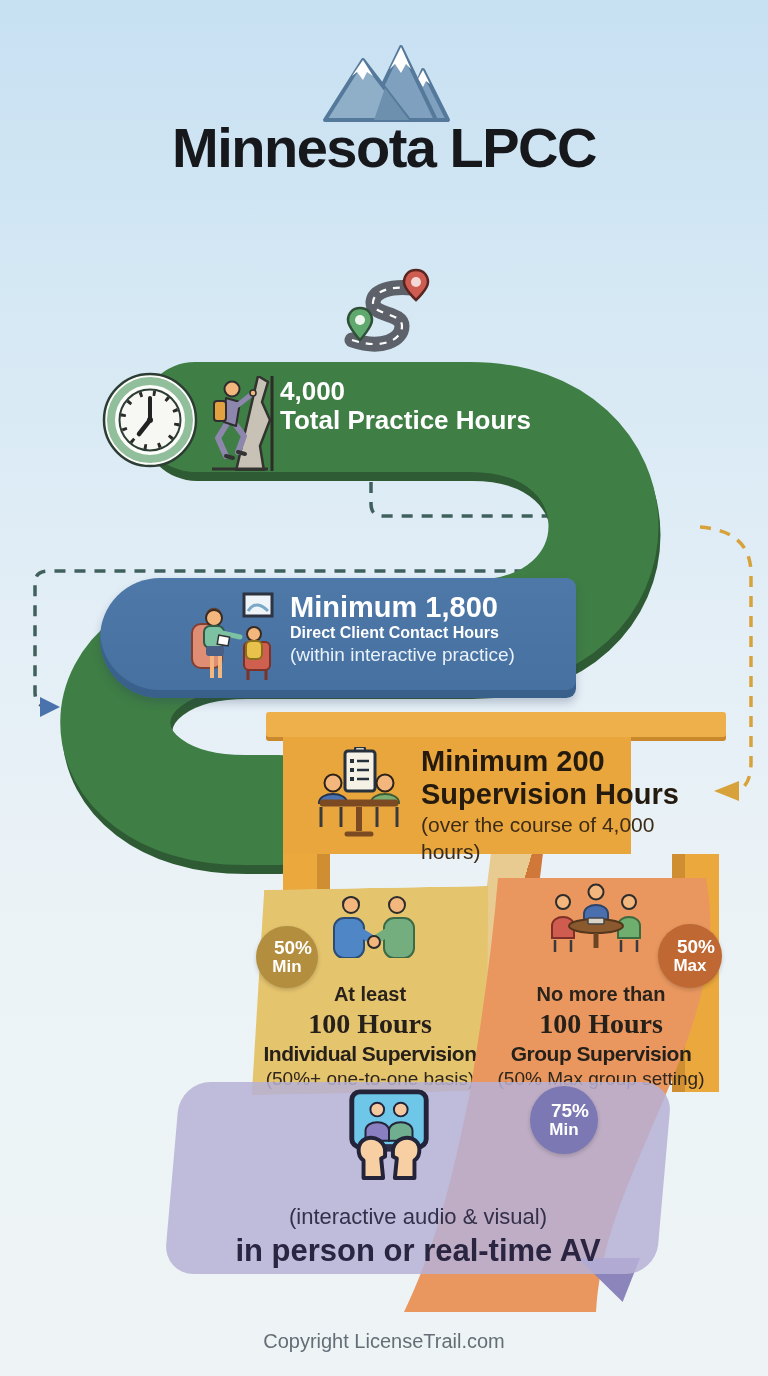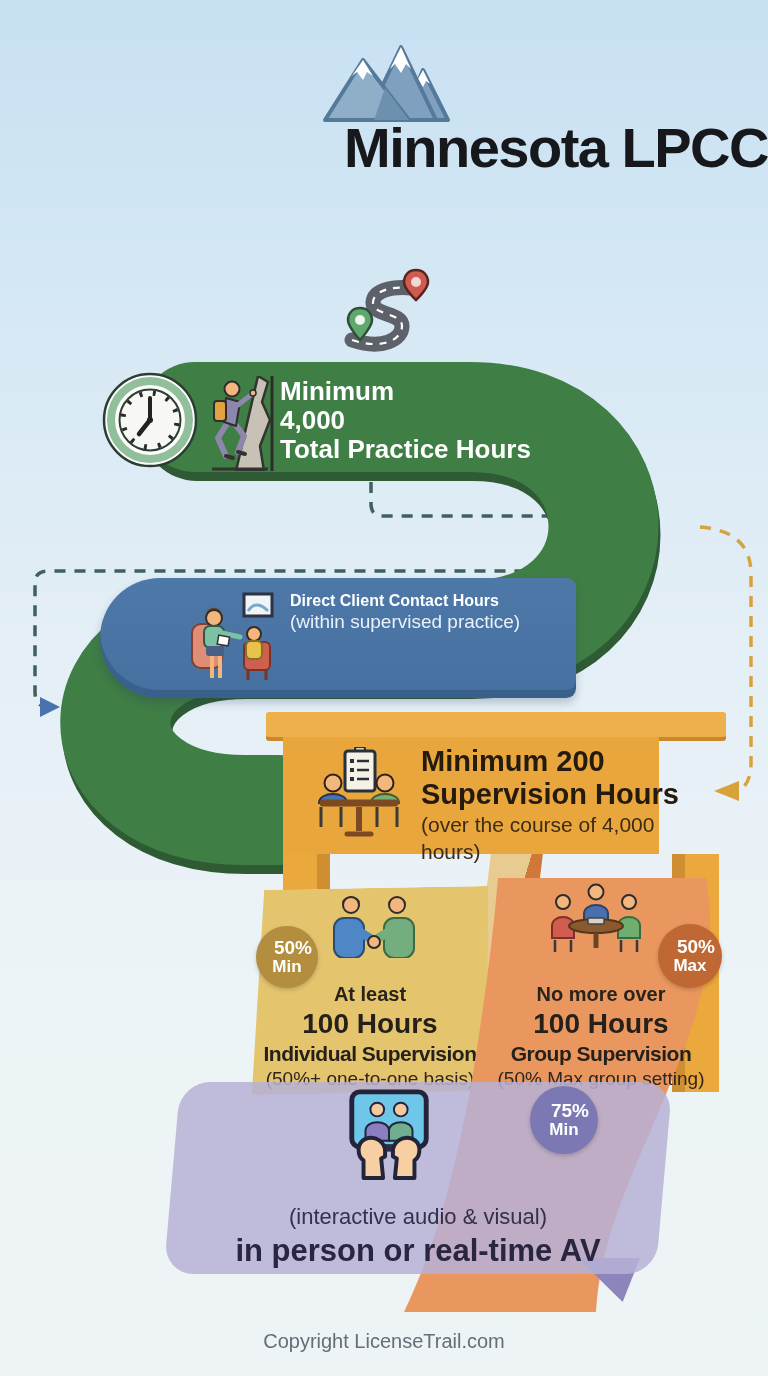--- a/index.html
+++ b/index.html
@@ -1,42 +1,42 @@
 <!DOCTYPE html>
 <html><head>
 <meta charset="utf-8">
 <style>
   html,body{margin:0;padding:0;}
   body{font-family:"Liberation Sans","DejaVu Sans",sans-serif;}
   #stage{position:relative;width:768px;height:1376px;overflow:hidden;
     background:linear-gradient(180deg,#c7e0f2 0%,#d5e8f4 22%,#e3eef6 45%,#ecf3f6 70%,#eef4f5 100%);}
   .abs{position:absolute;}
   .ctr{text-align:center;margin-top:24px;}
-  #title{left:0;top:116px;width:768px;text-align:right;font-size:56px;line-height:1.16;
+  #title{left:0;top:116px;width:768px;text-align:center;font-size:56px;line-height:1.16;
     font-weight:800;color:#17181b;letter-spacing:-1.5px;}
   .w-txt{color:#ffffff;}
   .step1-txt{left:280px;top:377px;width:310px;font-size:26px;line-height:1.12;font-weight:700;}
   .step2-l1{font-size:29px;font-weight:800;line-height:1.12;}
   .step2-l2{font-size:16px;font-weight:700;line-height:1.2;}
   .step2-l3{font-size:19px;font-weight:400;line-height:1.3;color:#e9f1fa;}
   .bridge-l1,.bridge-l2{font-size:29px;font-weight:800;color:#241a0e;line-height:1.14;}
   .bridge-l3{font-size:21px;font-weight:400;color:#3c2b16;line-height:1.3;}
   .rib-l1{font-size:20px;font-weight:600;color:#29231c;line-height:1.25;}
-  .rib-l2{font-size:28px;font-weight:800;color:#26201a;line-height:1.2;}
+  .rib-l2{font-size:28px;font-weight:800;color:#26201a;line-height:1.2;font-family:Liberation Serif, serif;}
   .rib-l3{font-size:21px;font-weight:800;color:#26201a;line-height:1.25;letter-spacing:-0.5px;}
   .rib-l4{font-size:19px;font-weight:400;color:#2e261d;line-height:1.3;}
   .badge{border-radius:50%;color:#fff;display:flex;flex-direction:column;align-items:center;
     justify-content:center;font-weight:800;line-height:1.05;box-shadow:0 2px 4px rgba(0,0,0,.18);}
   .badge .b1{font-size:19px;margin-left:12px;} .badge .b2{font-size:17px;}
   #blue-banner{left:100px;top:578px;width:476px;height:120px;background:linear-gradient(180deg,#4d78a8,#45709f);
     border-radius:62px 10px 10px 62px;box-shadow:inset 0 -8px 0 rgba(20,40,70,.22),0 5px 8px rgba(40,60,90,.25);
     display:flex;align-items:center;}
   #bridge-lip{left:266px;top:712px;width:460px;height:25px;background:#eeb04a;border-radius:3px;
     box-shadow:0 4px 0 #c9882c;}
-  #bridge-beam{left:283px;top:737px;width:348px;height:117px;background:#e9a63c;display:flex;align-items:center;padding-left:28px;}
+  #bridge-beam{left:283px;top:737px;width:348px;height:117px;background:#e9a63c;display:flex;align-items:center;}
   .leg{top:854px;width:47px;height:238px;}
   #leg-left{left:283px;background:linear-gradient(90deg,#eaa83d 0 72%,#cf8e31 72%);}
   #leg-right{left:672px;background:linear-gradient(90deg,#cf8e31 0 28%,#eaa83d 28%);}
   #divider{left:478px;top:852px;width:52px;height:214px;transform:skewX(-7deg);
     background:linear-gradient(100deg,#e8cb90 0 46%,#d0773a 46%);}
   #rib-yellow{left:250px;top:888px;width:240px;height:205px;background:#e5c46e;
     clip-path:polygon(16px 0,100% 0,calc(100% - 5px) 100%,0 100%);transform:rotate(-1deg);}
   #purple-bg{left:0;top:0;width:100%;height:100%;background:rgba(183,177,214,.86);
     border-radius:30px;transform:skewX(-5deg);}
   #purple-panel{left:172px;top:1082px;width:492px;height:192px;}
@@ -102,21 +102,20 @@
     <path d="M24 80 L31 82" stroke="#333" stroke-width="4" stroke-linecap="round"></path>
     <path d="M36 76 L43 78" stroke="#333" stroke-width="4" stroke-linecap="round"></path>
     <path d="M24 22 L38 26 L34 50 L22 46 Z" fill="#8d87ad" stroke="#2e2e2e" stroke-width="2" stroke-linejoin="round"></path>
     <path d="M36 29 L50 18" stroke="#8d87ad" stroke-width="5" stroke-linecap="round"></path>
     <circle cx="51" cy="17" r="3" fill="#f3b77e" stroke="#2e2e2e" stroke-width="1.5"></circle>
     <rect x="12" y="25" width="12" height="20" rx="3" fill="#e2a23f" stroke="#2e2e2e" stroke-width="2"></rect>
     <circle cx="30" cy="13" r="7.5" fill="#f3b77e" stroke="#2e2e2e" stroke-width="2"></circle>
   </svg>
 
   <div class="abs step1-txt w-txt">
-    <div>Minimum</div>
     <div>4,000</div>
     <div>Total Practice Hours</div>
   </div>
 
   <div class="abs" id="blue-banner">
     <svg class="abs" style="left:88px;top:14px;" width="90" height="92" viewBox="0 0 90 92">
       <rect x="56" y="2" width="28" height="22" fill="#eef4f7" stroke="#2d3340" stroke-width="3"></rect>
       <path d="M60 19 C66 10 73 12 80 19" stroke="#7aa8c8" stroke-width="3" fill="none"></path>
       <rect x="4" y="32" width="30" height="44" rx="9" fill="#e08d76" stroke="#833f30" stroke-width="2"></rect>
       <path d="M18 24 C18 13 34 13 34 24 L34 31 L30 21 L20 21 Z" fill="#5f4332"></path>
@@ -125,22 +124,23 @@
       <path d="M34 41 L52 45" stroke="#7cc2a2" stroke-width="5" stroke-linecap="round"></path>
       <rect x="30" y="44" width="11" height="9" fill="#ffffff" stroke="#333333" stroke-width="1.5" transform="rotate(10 35 48)"></rect>
       <rect x="18" y="54" width="18" height="10" rx="3" fill="#4a5f86"></rect>
       <path d="M24 64 L24 86 M32 64 L32 86" stroke="#f3b77e" stroke-width="4"></path>
       <rect x="56" y="50" width="26" height="28" rx="5" fill="#cf5f4f" stroke="#7c3228" stroke-width="2"></rect>
       <circle cx="66" cy="42" r="7" fill="#f3b77e" stroke="#3a2a20" stroke-width="2"></circle>
       <rect x="58" y="49" width="16" height="18" rx="5" fill="#e8c24a" stroke="#8a6f1f" stroke-width="2"></rect>
       <path d="M60 78 L60 88 M78 78 L78 88" stroke="#7c3228" stroke-width="3"></path>
     </svg>
     <div class="abs w-txt" style="left:190px;top:13px;width:286px;">
+      <div class="step2-l1">Minimum 1,800</div>
       <div class="step2-l2">Direct Client Contact Hours</div>
-      <div class="step2-l3">(within supervised practice)</div>
+      <div class="step2-l3">(within interactive practice)</div>
     </div>
   </div>
 
   <div class="abs" id="bridge-lip"></div>
   <div class="abs leg" id="leg-left"></div>
   <div class="abs leg" id="leg-right"></div>
   <div class="abs" id="divider"></div>
   <div class="abs" id="bridge-beam">
     <svg class="abs" style="left:24px;top:10px;" width="104" height="98" viewBox="0 0 104 98">
       <rect x="48" y="0" width="10" height="9" rx="2" fill="#d8d4c4" stroke="#27313c" stroke-width="2"></rect>
@@ -197,21 +197,21 @@
     <circle cx="15" cy="22" r="7" fill="#f3b77e" stroke="#2c2c2c" stroke-width="2"></circle>
     <path d="M70 46 C70 34 92 34 92 46 L92 58 L70 58 Z" fill="#6fae6f" stroke="#3c6a40" stroke-width="2"></path>
     <circle cx="81" cy="22" r="7" fill="#f3b77e" stroke="#2c2c2c" stroke-width="2"></circle>
     <ellipse cx="48" cy="46" rx="27" ry="7" fill="#8a5a2e" stroke="#53361b" stroke-width="2"></ellipse>
     <rect x="40" y="38" width="16" height="6" rx="1" fill="#d9d4c8" stroke="#444444" stroke-width="1.5"></rect>
     <path d="M48 53 V68" stroke="#6b4423" stroke-width="5"></path>
     <path d="M7 60 v12 M23 60 v12" stroke="#3a3a3a" stroke-width="2.5"></path>
     <path d="M73 60 v12 M89 60 v12" stroke="#3a3a3a" stroke-width="2.5"></path>
   </svg>
   <div class="abs ctr" style="left:488px;top:958px;width:226px;">
-    <div class="rib-l1">No more over</div>
+    <div class="rib-l1">No more than</div>
     <div class="rib-l2">100 Hours</div>
     <div class="rib-l3">Group Supervision</div>
     <div class="rib-l4">(50% Max group setting)</div>
   </div>
 
   <div class="abs badge" style="left:256px;top:926px;width:62px;height:62px;background:#b28e3e;">
     <div class="b1">50%</div>
     <div class="b2">Min</div>
   </div>
   <div class="abs badge" style="left:658px;top:924px;width:64px;height:64px;background:#bf6833;">

